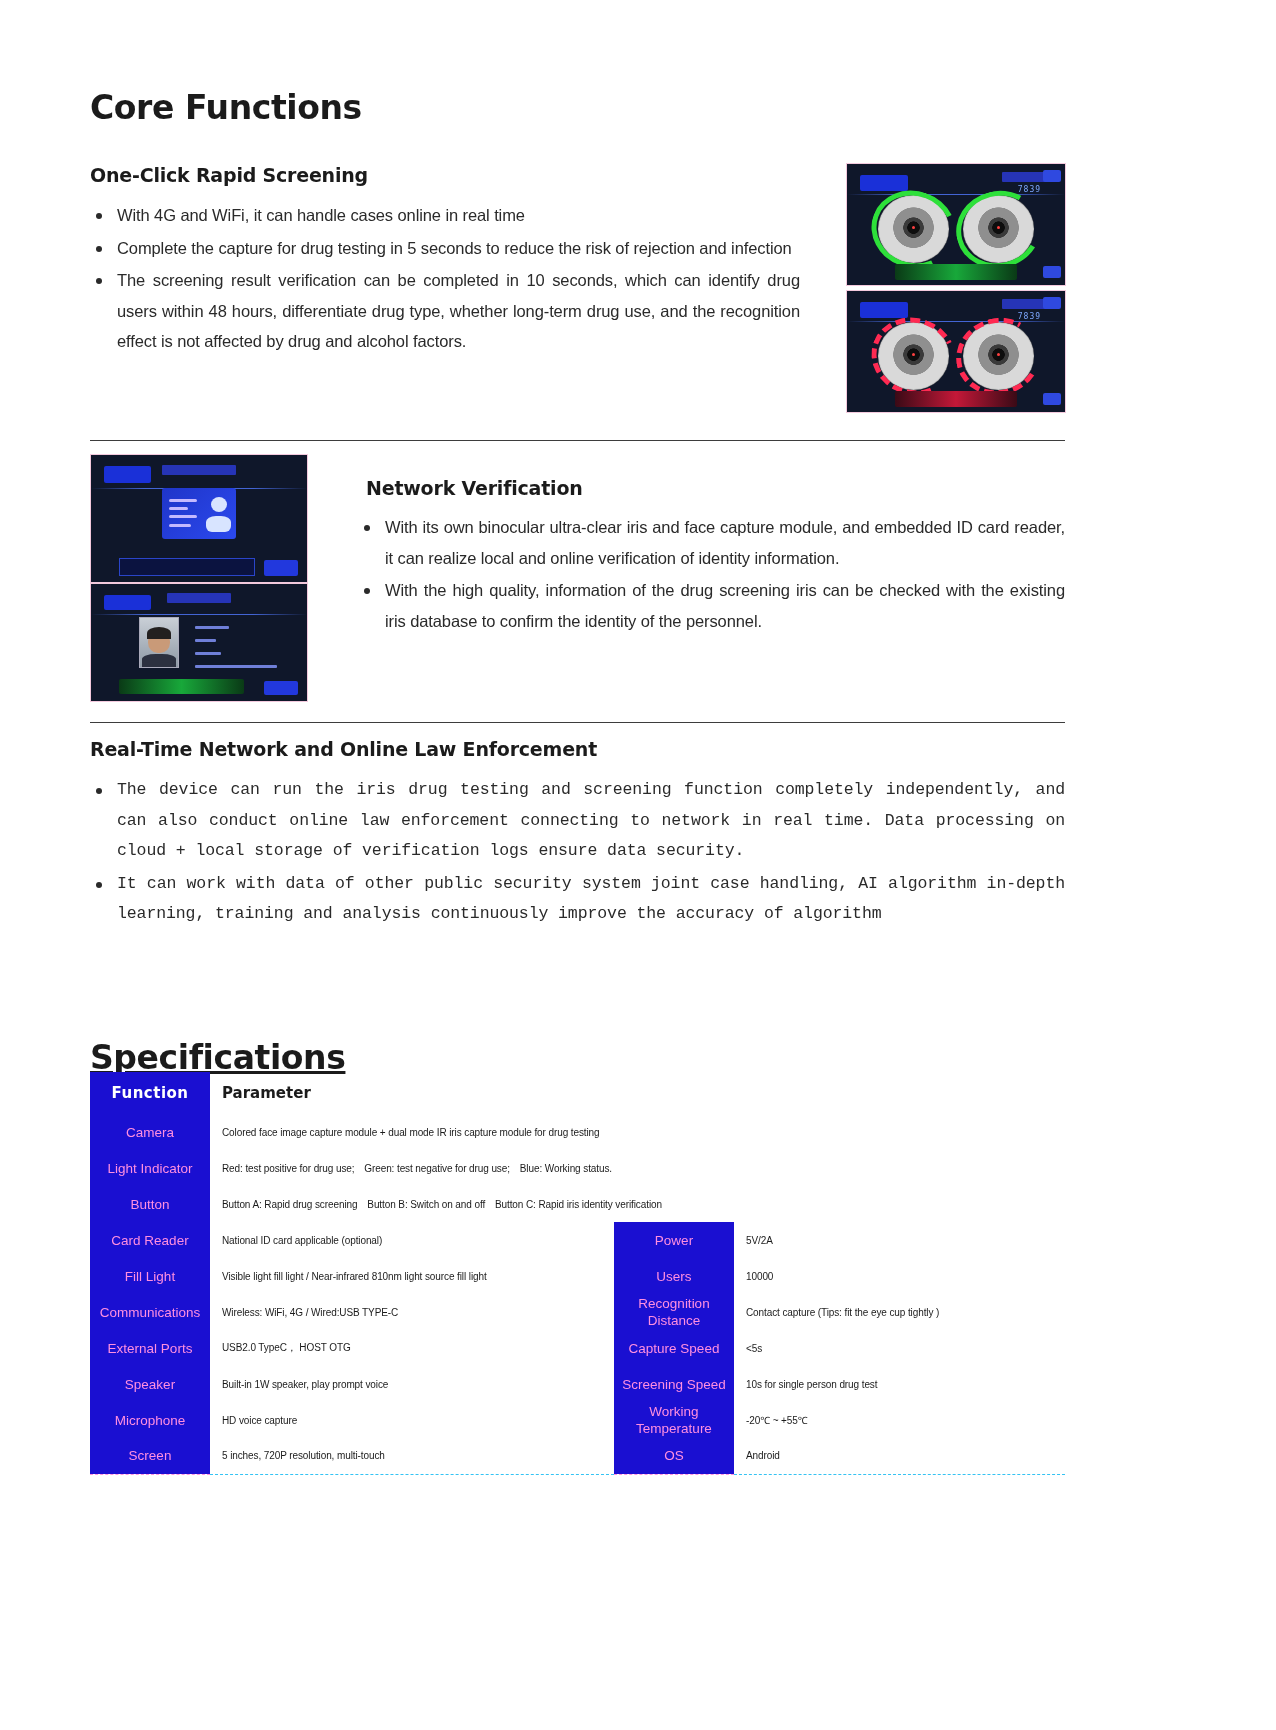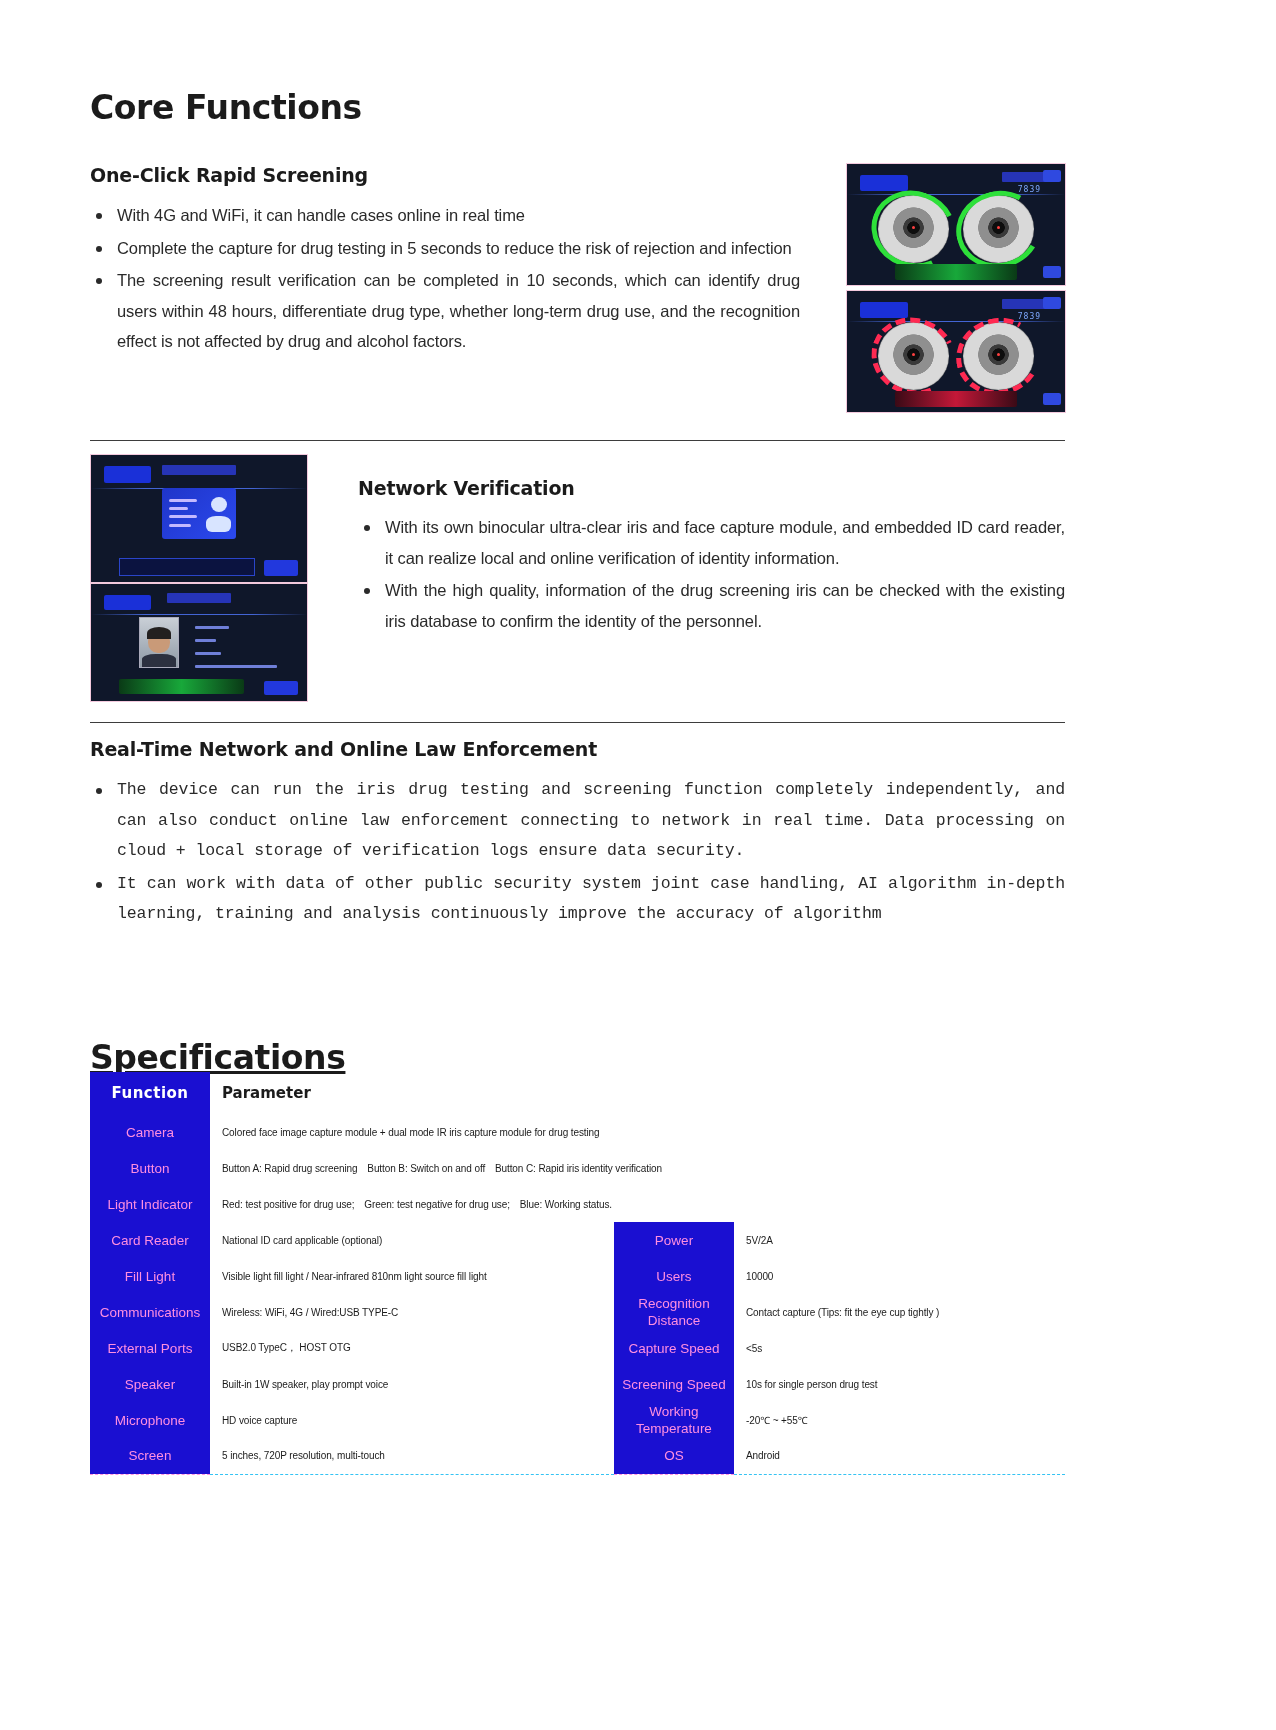--- a/index.html
+++ b/index.html
@@ -396,21 +396,21 @@
         <div class="hair"></div>
       </div>
       <div class="fieldrow" style="left:48%; top:36%; width:16%;"></div>
       <div class="fieldrow" style="left:48%; top:47%; width:10%;"></div>
       <div class="fieldrow" style="left:48%; top:58%; width:12%;"></div>
       <div class="fieldrow" style="left:48%; top:69%; width:38%;"></div>
       <div class="statusbar green" style="left:13%; width:58%; bottom:6%; height:13%;"></div>
       <div class="rightbtn"></div>
     </div>
 
-    <h2 class="sub-title" style="position:absolute; left:268px; top:477px;">Network Verification</h2>
+    <h2 class="sub-title" style="position:absolute; left:276px; top:477px;">Network Verification</h2>
 
     <ul class="bullets" style="position:absolute; left:268px; top:512px; width:707px;">
       <li>With its own binocular ultra-clear iris and face capture module, and embedded ID card reader, it can realize local and online verification of identity information.</li>
       <li>With the high quality, information of the drug screening iris can be checked with the existing iris database to confirm the identity of the personnel.</li>
     </ul>
 
     <div class="rule" style="position:absolute; left:0; top:722px;"></div>
 
     <h2 class="sub-title" style="position:absolute; left:0; top:738px;">Real-Time Network and Online Law Enforcement</h2>
 
@@ -432,26 +432,26 @@
         <tr class="row" style="height:42px;">
           <td class="fnhead">Function</td>
           <td class="phead" colspan="3">Parameter</td>
         </tr>
 
         <tr class="row">
           <td class="fncell">Camera</td>
           <td class="pcell" colspan="3">Colored face image capture module + dual mode IR iris capture module for drug testing</td>
         </tr>
         <tr class="row">
+          <td class="fncell">Light Indicator</td>
+          <td class="pcell" colspan="3">Red: test positive for drug use; Green: test negative for drug use; Blue: Working status.</td>
+        </tr>
+        <tr class="row">
           <td class="fncell">Button</td>
           <td class="pcell" colspan="3">Button A: Rapid drug screening Button B: Switch on and off Button C: Rapid iris identity verification</td>
-        </tr>
-        <tr class="row">
-          <td class="fncell">Light Indicator</td>
-          <td class="pcell" colspan="3">Red: test positive for drug use; Green: test negative for drug use; Blue: Working status.</td>
         </tr>
 
         <tr class="row">
           <td class="fncell">Card Reader</td>
           <td class="pcell">National ID card applicable (optional)</td>
           <td class="fncell">Power</td>
           <td class="pcell">5V/2A</td>
         </tr>
         <tr class="row">
           <td class="fncell">Fill Light</td>

